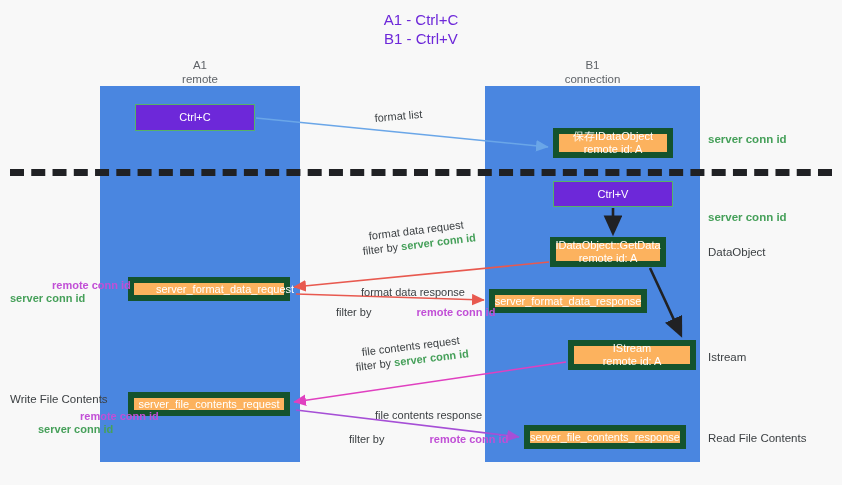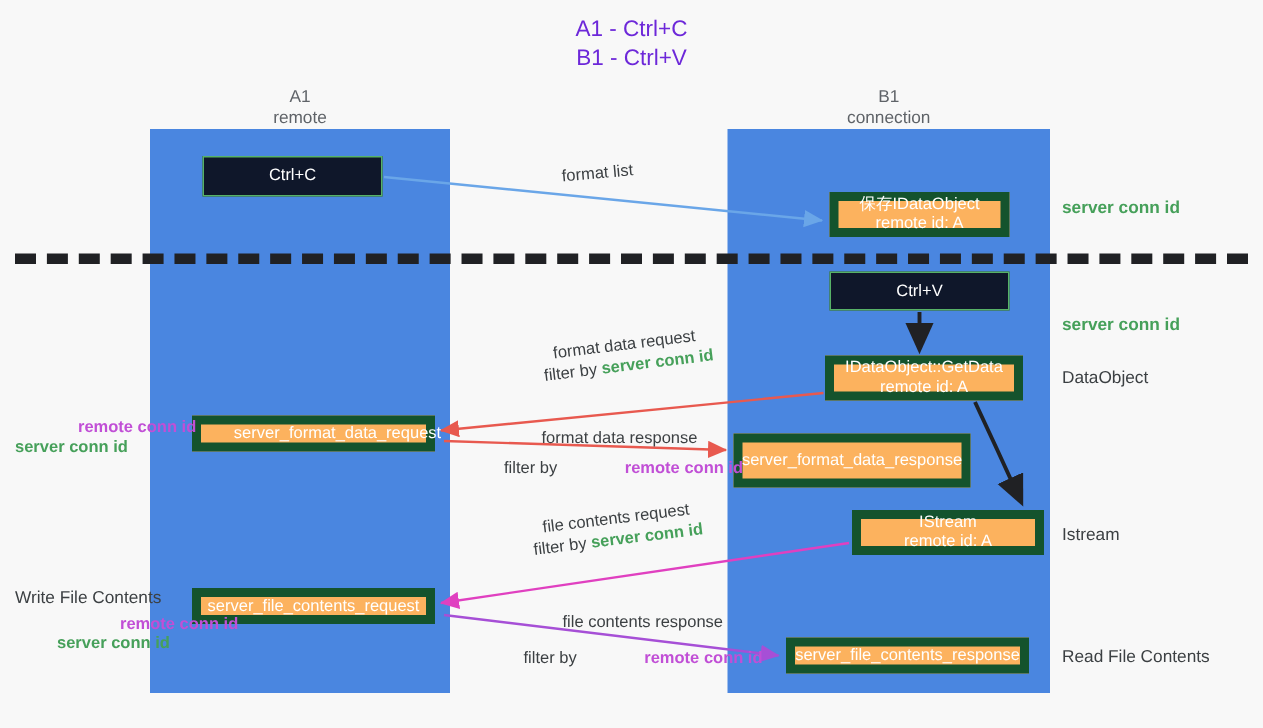--- a/index.html
+++ b/index.html
@@ -40,30 +40,30 @@
 
   
   .node{
     box-sizing:border-box;
     display:flex;flex-direction:column;
     align-items:center;justify-content:center;
     text-align:center;color:#ffffff;
     font-size:11px;line-height:13px;
     white-space:pre-line;
   }
-  .green{background:#0f172a;border:1px solid #57b267;}
+  .green{background:#6d28d9;border:1px solid #57b267;}
   .orange{background:#fcb25e;border:6px solid #14532d;}
 
   #n-ctrlc   {left:135px;top:104px;width:120px;height:27px;}
   #n-save    {left:553px;top:128px;width:120px;height:30px;}
   #n-ctrlv   {left:553px;top:181px;width:120px;height:26px;}
-  #n-getdata {left:550px;top:237px;width:132px;height:30px;}
+  #n-getdata {left:550px;top:237px;width:116px;height:30px;}
   #n-istream {left:568px;top:340px;width:128px;height:30px;}
   #n-sfdreq  {left:128px;top:277px;width:162px;height:24px;padding-left:32px;}
-  #n-sfdres  {left:489px;top:289px;width:158px;height:36px;}
+  #n-sfdres  {left:489px;top:289px;width:158px;height:24px;}
   #n-sfcreq  {left:128px;top:392px;width:162px;height:24px;}
   #n-sfcres  {left:524px;top:425px;width:162px;height:24px;}
 
   
   .rlabel{font-size:11.5px;line-height:14px;white-space:nowrap;}
   .green-txt {color:#46a05a;font-weight:bold;}
   .purple-txt{color:#c14fd6;font-weight:bold;margin-left:42px;}
   .dark-txt  {color:#3c4043;}
 
   #r-conn1{left:708px;top:132px;}

